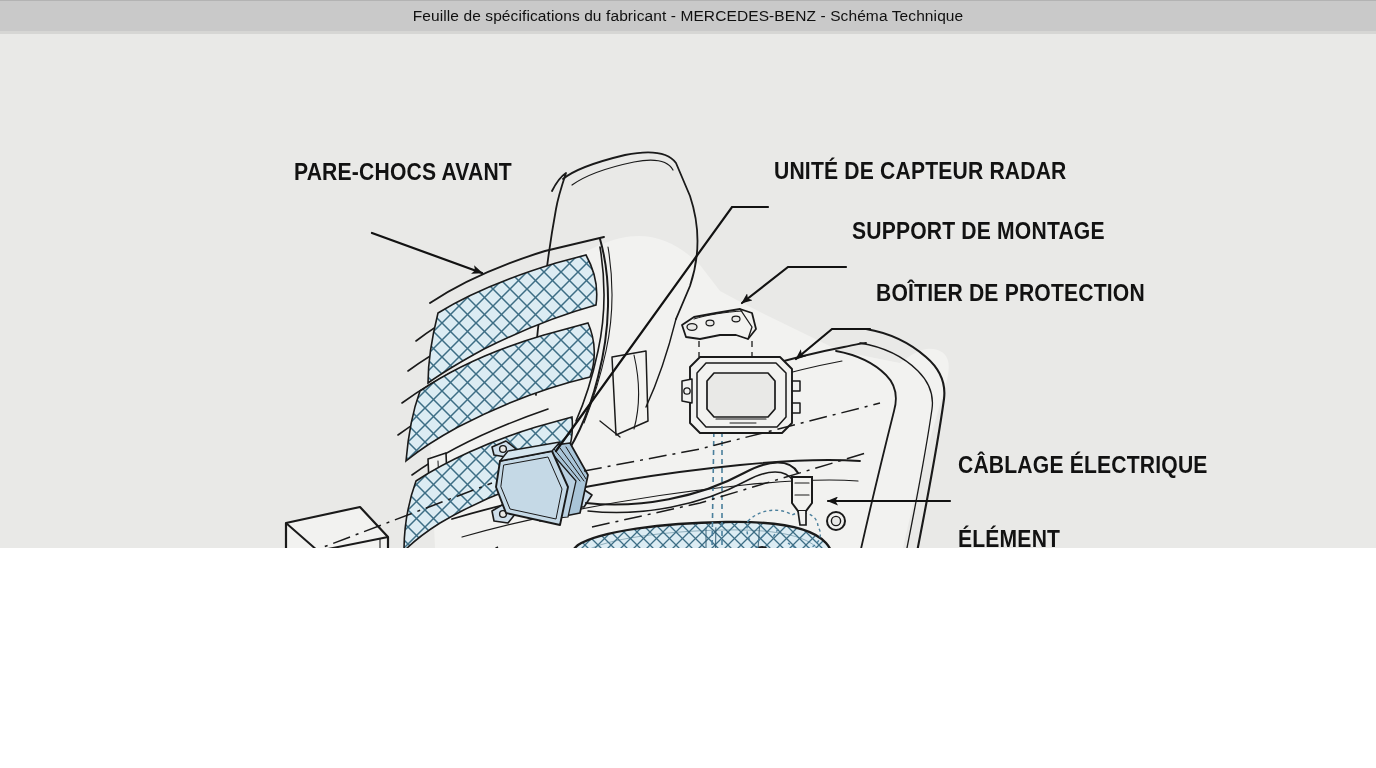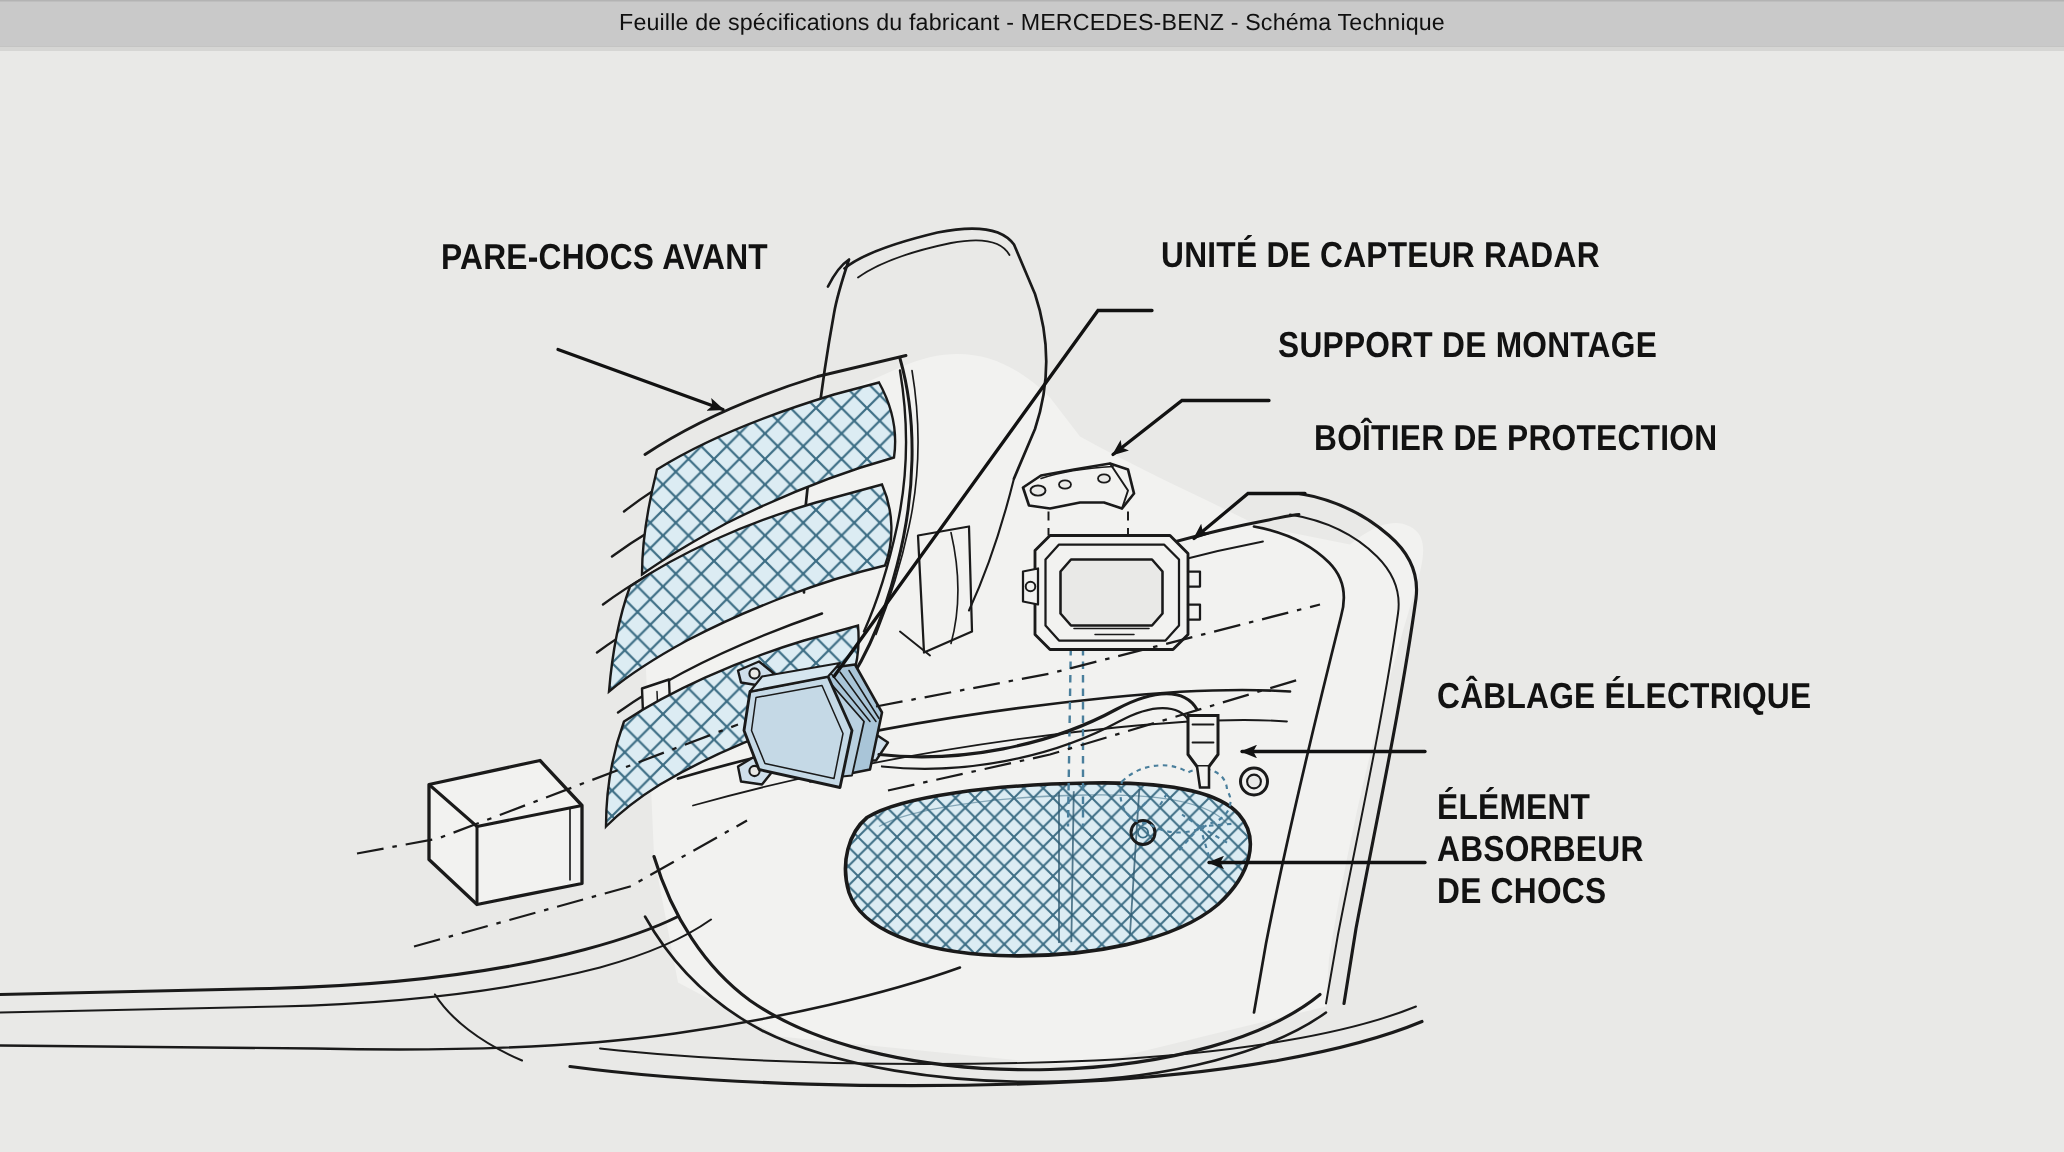--- a/index.html
+++ b/index.html
@@ -4,21 +4,21 @@
 <title>Feuille de spécifications du fabricant</title>
 <style>
   html, body {
     margin: 0;
     padding: 0;
     background: #ffffff;
   }
   #page {
     position: relative;
     width: 1376px;
-    height: 768px;
+    height: 548px;
     background: #e9e9e7;
     overflow: hidden;
     font-family: "Liberation Sans", sans-serif;
   }
 
   
   #header-bar {
     position: absolute;
     left: 0; top: 0;
     width: 1376px;

